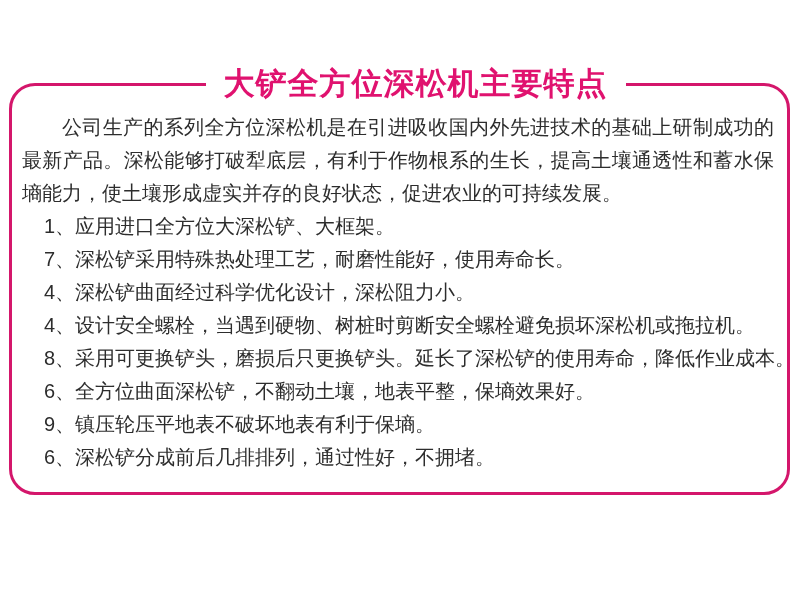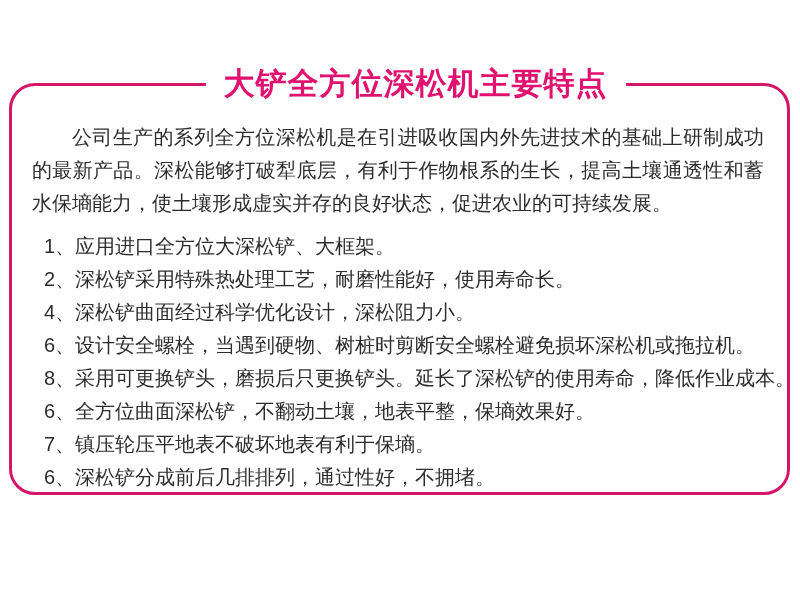--- a/index.html
+++ b/index.html
@@ -43,21 +43,21 @@
   .content{
     position:absolute;
     left:22px;top:111px;
     width:752px;
     color:var(--c-text);
     font-size:20px;
     line-height:33px;
     font-weight:500;
   }
   .intro{
-    margin:10px;
+    margin:0;
     text-indent:2em;
     text-align:justify;
   }
   .features{
     padding-left:22px;
   }
   .feature-item{
     line-height:33px;
     white-space:nowrap;
   }
@@ -65,22 +65,22 @@
 </head>
 <body>
 
 <div class="canvas">
   <div class="frame"></div>
   <h1 class="title">大铲全方位深松机主要特点</h1>
   <div class="content">
     <p class="intro">公司生产的系列全方位深松机是在引进吸收国内外先进技术的基础上研制成功的最新产品。深松能够打破犁底层，有利于作物根系的生长，提高土壤通透性和蓄水保墒能力，使土壤形成虚实并存的良好状态，促进农业的可持续发展。</p>
     <div class="features">
       <div class="feature-item">1、应用进口全方位大深松铲、大框架。</div>
-      <div class="feature-item">2、深松铲采用特殊热处理工艺，耐磨性能好，使用寿命长。</div>
+      <div class="feature-item">7、深松铲采用特殊热处理工艺，耐磨性能好，使用寿命长。</div>
       <div class="feature-item">4、深松铲曲面经过科学优化设计，深松阻力小。</div>
-      <div class="feature-item">6、设计安全螺栓，当遇到硬物、树桩时剪断安全螺栓避免损坏深松机或拖拉机。</div>
+      <div class="feature-item">4、设计安全螺栓，当遇到硬物、树桩时剪断安全螺栓避免损坏深松机或拖拉机。</div>
       <div class="feature-item">8、采用可更换铲头，磨损后只更换铲头。延长了深松铲的使用寿命，降低作业成本。</div>
       <div class="feature-item">6、全方位曲面深松铲，不翻动土壤，地表平整，保墒效果好。</div>
-      <div class="feature-item">7、镇压轮压平地表不破坏地表有利于保墒。</div>
+      <div class="feature-item">9、镇压轮压平地表不破坏地表有利于保墒。</div>
       <div class="feature-item">6、深松铲分成前后几排排列，通过性好，不拥堵。</div>
     </div>
   </div>
 </div>
 
 </body></html>

